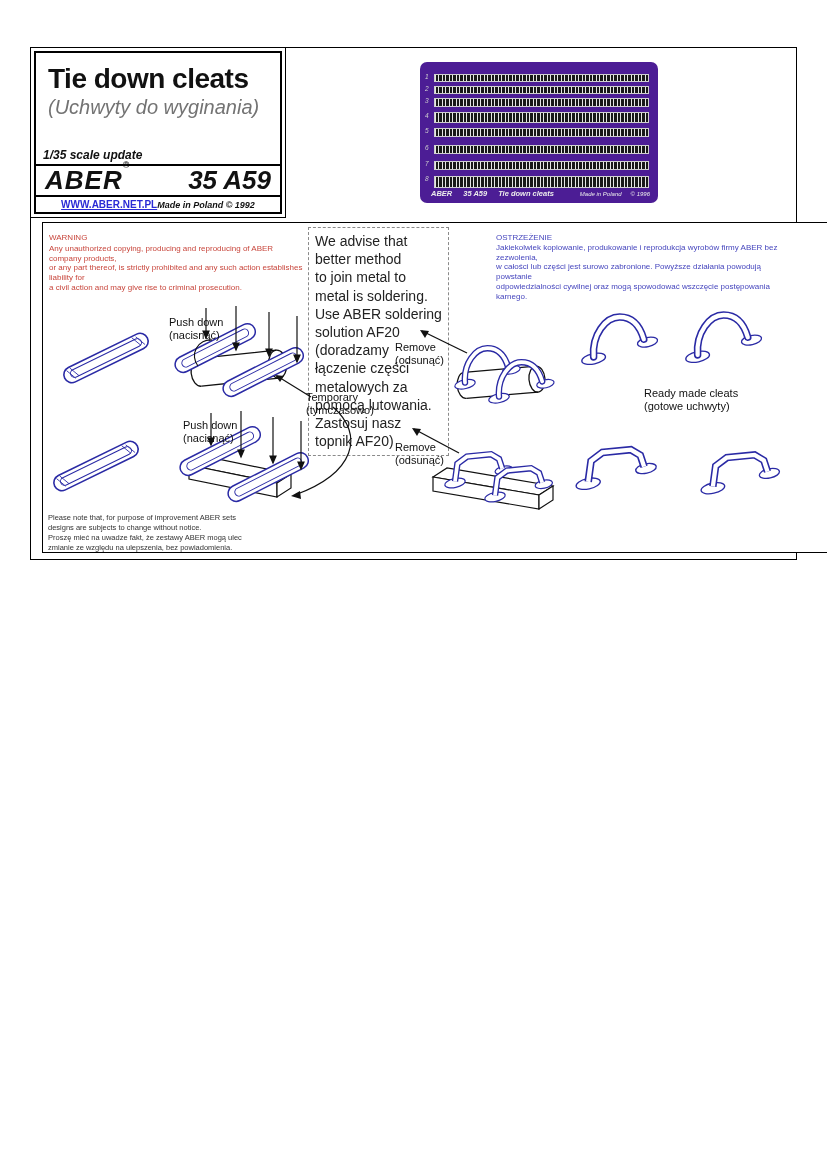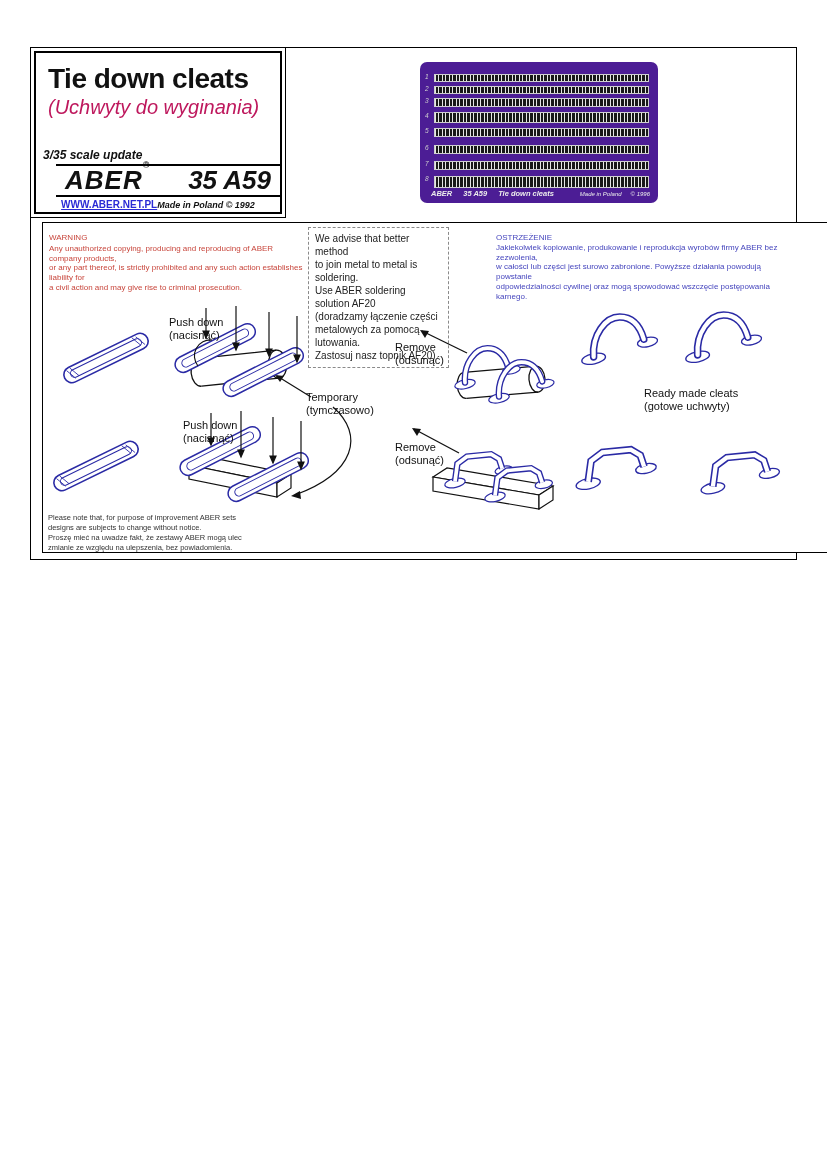--- a/index.html
+++ b/index.html
@@ -6,62 +6,62 @@
   body { background:#fff; font-family:"Liberation Sans", sans-serif; }
   .sheet { position:relative; width:827px; height:1169px; background:#fff; overflow:hidden; }
 
   .outer-border { position:absolute; left:30px; top:47px; width:767px; height:513px; border:1px solid #000; }
 
   
   .title-box { position:absolute; left:30px; top:47px; width:256px; height:171px; background:#fff; border:1px solid #000; padding:3px; z-index:3; }
   .title-box-inner { border:2px solid #000; width:100%; height:100%; display:flex; flex-direction:column; }
   .tb-top { flex:1; position:relative; padding:10px 10px 0 12px; }
   .tb-title { font-size:28px; font-weight:bold; color:#111; letter-spacing:-0.5px; }
-  .tb-subtitle { font-size:20px; font-style:italic; color:#be185d; margin-top:1px; }
+  .tb-subtitle { font-size:20px; font-style:italic; color:#737373; margin-top:1px; }
   .tb-scale { position:absolute; left:7px; bottom:2px; font-size:12px; font-weight:bold; font-style:italic; color:#111; }
-  .tb-brand { border-top:2px solid #000; border-bottom:2px solid #000; height:33px; display:flex; justify-content:space-between; align-items:center; padding:0 9px;margin-left:20px; }
+  .tb-brand { border-top:2px solid #000; border-bottom:2px solid #000; height:33px; display:flex; justify-content:space-between; align-items:center; padding:0 9px; }
   .tb-brand-name { font-size:26px; font-weight:bold; font-style:italic; letter-spacing:1px; color:#111; }
   .tb-brand-name sup { font-size:9px; font-style:normal; letter-spacing:0; position:relative; top:-11px; }
   .tb-code { font-size:26px; font-weight:bold; font-style:italic; color:#111; }
   .tb-foot { height:15px; display:flex; justify-content:center; align-items:center; padding:0 6px; }
   .tb-web { color:#2b2bd5; font-size:10px; font-weight:bold; text-decoration:underline; }
   .tb-made { color:#111; font-size:9px; font-weight:bold; font-style:italic; }
 
   
   .fret { position:absolute; left:420px; top:62px; width:238px; height:141px; background:#4c1d95; border-radius:7px; z-index:3; }
   .fret-strip { position:absolute; left:14px; right:9px; background:repeating-linear-gradient(90deg,#e6e6e6 0 1px,#181818 1px 3.5px); border:1px solid #cfcfcf; }
   .fret-num { position:absolute; left:5px; color:#cfcfcf; font-size:6.5px; font-style:italic; }
   .fret-caption { position:absolute; left:11px; right:8px; bottom:3px; display:flex; justify-content:space-between; align-items:baseline; color:#ececec; }
   .fret-caption .lft span { font-size:7.5px; font-weight:bold; font-style:italic; margin-right:11px; }
   .fret-caption .rgt span { font-size:6px; font-style:italic; margin-left:9px; }
 
   
   .content-box { position:absolute; left:42px; top:222px; width:808px; height:331px; border:1px solid #000; background:#fff; z-index:2; }
   .warn-en { position:absolute; left:6px; top:10px; width:258px; color:#c8463c; font-size:8px; line-height:1.22; }
   .warn-en .hd { margin-bottom:1px; }
-  .advice { position:absolute; left:265px; top:4px; width:141px; border:1px dashed #8a8a8a; padding:4px 6px 5px; font-size:10px; line-height:1.3; color:#222; }
+  .advice { position:absolute; left:265px; top:4px; width:141px; border:1px dashed #8a8a8a; padding:4px 6px 5px; font-size:14px; line-height:1.3; color:#222; }
   .warn-pl { position:absolute; left:453px; top:10px; width:292px; color:#4545bd; font-size:8px; line-height:1.22; }
   .footnote { position:absolute; left:5px; top:290px; width:280px; color:#333; font-size:7.5px; line-height:1.35; }
 
   .dlabel { position:absolute; color:#111; font-size:11px; line-height:1.18; z-index:4; }
   .dsvg { position:absolute; z-index:3; }
   .blue { stroke:#2a2aa5; }
 </style>
 </head>
 <body>
 
 <div class="sheet">
   <div class="outer-border"></div>
 
   <div class="title-box">
     <div class="title-box-inner">
       <div class="tb-top">
         <div class="tb-title">Tie down cleats</div>
         <div class="tb-subtitle">(Uchwyty do wyginania)</div>
-        <div class="tb-scale">3/35 scale update</div>
+        <div class="tb-scale">1/35 scale update</div>
       </div>
       <div class="tb-brand">
         <div class="tb-brand-name"><span>ABER</span><sup>®</sup></div>
         <div class="tb-code">35 A59</div>
       </div>
       <div class="tb-foot">
         <span class="tb-web">WWW.ABER.NET.PL</span>
         <span class="tb-made">Made in Poland © 1992</span>
       </div>
     </div>

